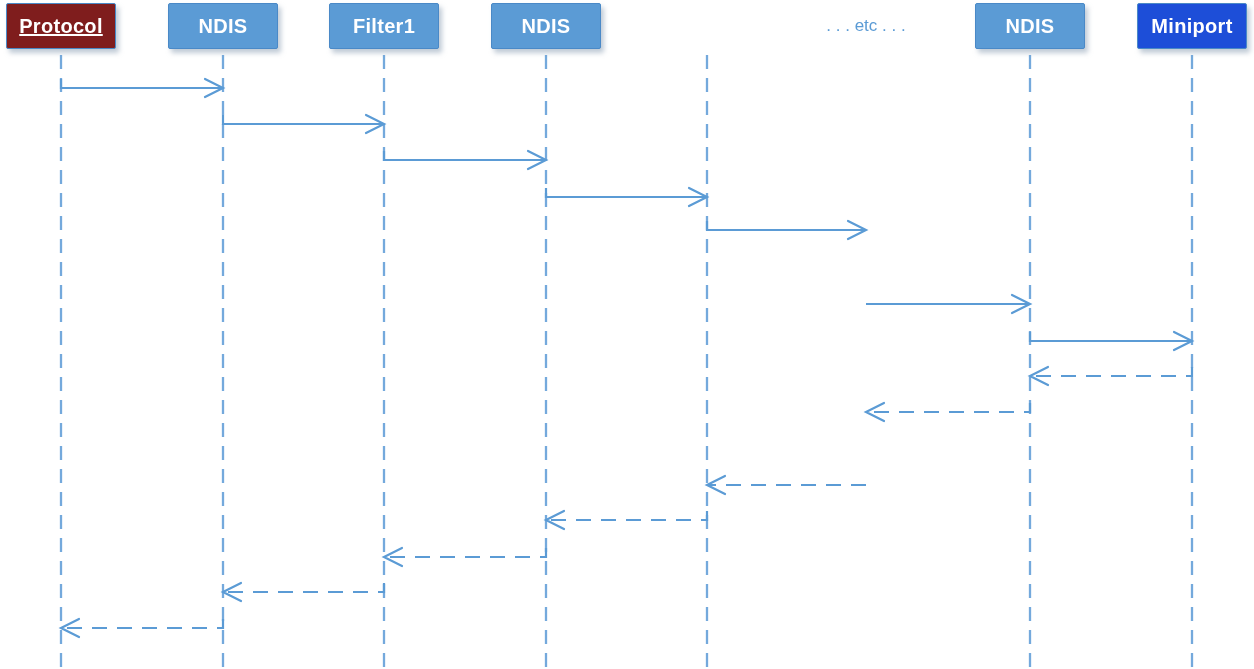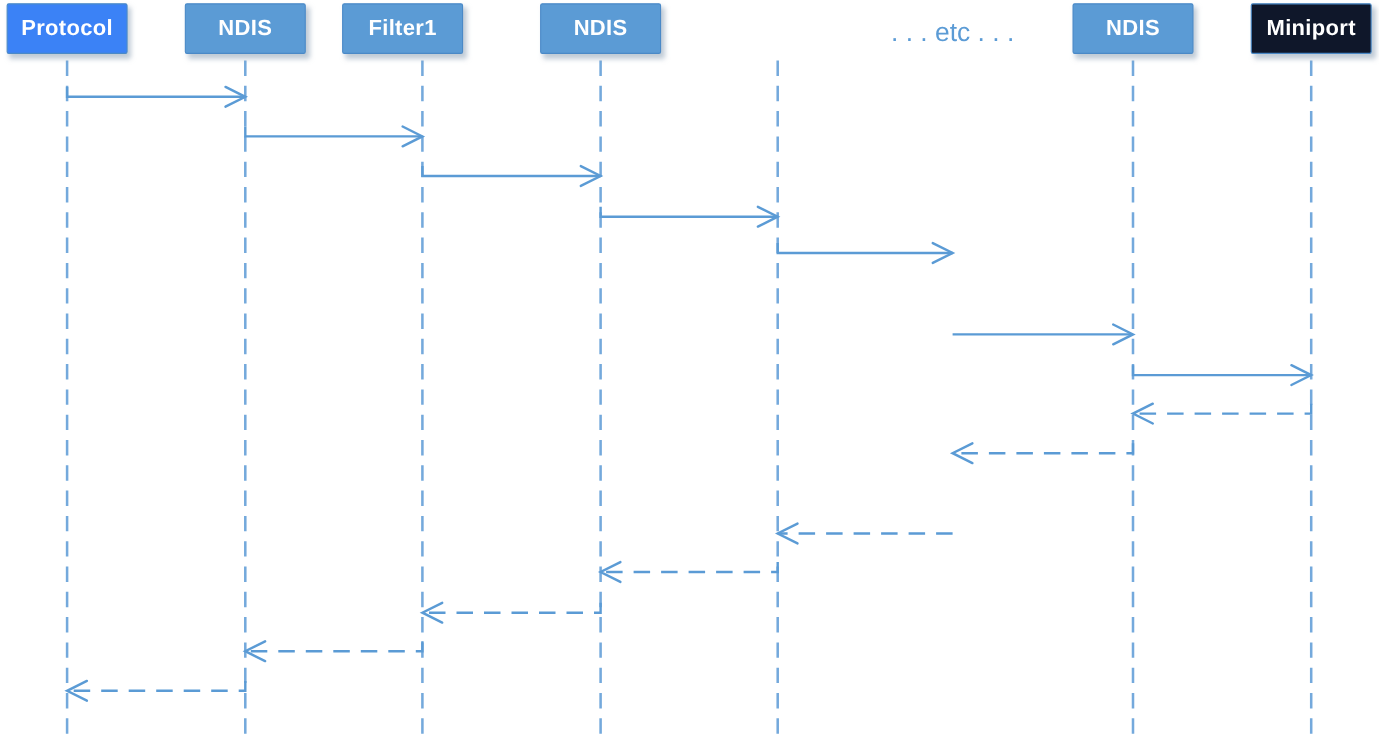--- a/index.html
+++ b/index.html
@@ -25,21 +25,21 @@
     font-size: 20px;
     font-weight: bold;
     letter-spacing: 0.3px;
     border-radius: 2px;
     box-shadow: 3px 4px 5px rgba(140, 160, 180, 0.55);
   }
   .etc-label {
     position: absolute;
     top: 16px;
     transform: translateX(-50%);
-    font-size: 24px;
+    font-size: 17px;
     white-space: pre;
   }
 </style>
 </head>
 <body>
 
 <div class="stage">
   <svg class="diagram-svg" width="1254" height="669" viewBox="0 0 1254 669">
       <defs>
         <marker id="head" markerUnits="userSpaceOnUse" markerWidth="24" markerHeight="24" refX="20" refY="11" orient="auto">
@@ -62,21 +62,21 @@
       <path d="M 1030 332 L 1030 341 L 1192 341" fill="none" stroke="#5B9BD5" stroke-width="2.2" marker-end="url(#head)"></path>
       <path d="M 1192 367 L 1192 376 L 1030 376" fill="none" stroke="#5B9BD5" stroke-width="2.2" marker-end="url(#head)" stroke-dasharray="15 10"></path>
       <path d="M 1030 403 L 1030 412 L 866 412" fill="none" stroke="#5B9BD5" stroke-width="2.2" marker-end="url(#head)" stroke-dasharray="15 10"></path>
       <path d="M 866 485 L 707 485" fill="none" stroke="#5B9BD5" stroke-width="2.2" marker-end="url(#head)" stroke-dasharray="15 10"></path>
       <path d="M 707 511 L 707 520 L 546 520" fill="none" stroke="#5B9BD5" stroke-width="2.2" marker-end="url(#head)" stroke-dasharray="15 10"></path>
       <path d="M 546 548 L 546 557 L 384 557" fill="none" stroke="#5B9BD5" stroke-width="2.2" marker-end="url(#head)" stroke-dasharray="15 10"></path>
       <path d="M 384 583 L 384 592 L 223 592" fill="none" stroke="#5B9BD5" stroke-width="2.2" marker-end="url(#head)" stroke-dasharray="15 10"></path>
       <path d="M 223 619 L 223 628 L 61 628" fill="none" stroke="#5B9BD5" stroke-width="2.2" marker-end="url(#head)" stroke-dasharray="15 10"></path>
     </svg>
   <div class="actor-layer">
-      <div class="actor-box" style="left: 6px; background: #3b82f6; border: 1.5px solid rgb(74, 137, 199); color: rgb(255, 255, 255);">Protocol</div>
+      <div class="actor-box" style="left: 6px; background: #7f1d1d; border: 1.5px solid rgb(74, 137, 199); color: rgb(255, 255, 255); text-decoration: underline;">Protocol</div>
       <div class="actor-box" style="left: 168px; background: rgb(91, 155, 213); border: 1.5px solid rgb(74, 137, 199); color: rgb(255, 255, 255);">NDIS</div>
-      <div class="actor-box" style="left: 311px; background: rgb(91, 155, 213); border: 1.5px solid rgb(74, 137, 199); color: rgb(255, 255, 255);">Filter1</div>
+      <div class="actor-box" style="left: 329px; background: rgb(91, 155, 213); border: 1.5px solid rgb(74, 137, 199); color: rgb(255, 255, 255);">Filter1</div>
       <div class="actor-box" style="left: 491px; background: rgb(91, 155, 213); border: 1.5px solid rgb(74, 137, 199); color: rgb(255, 255, 255);">NDIS</div>
       <span class="etc-label" style="left: 866px; color: rgb(91, 155, 213);">. . . etc . . .</span>
       <div class="actor-box" style="left: 975px; background: rgb(91, 155, 213); border: 1.5px solid rgb(74, 137, 199); color: rgb(255, 255, 255);">NDIS</div>
-      <div class="actor-box" style="left: 1137px; background: #0f172a; border: 1.5px solid rgb(74, 137, 199); color: rgb(255, 255, 255);">Miniport</div>
+      <div class="actor-box" style="left: 1137px; background: #1d4ed8; border: 1.5px solid rgb(74, 137, 199); color: rgb(255, 255, 255);">Miniport</div>
     </div>
 </div>
 
 </body></html>

